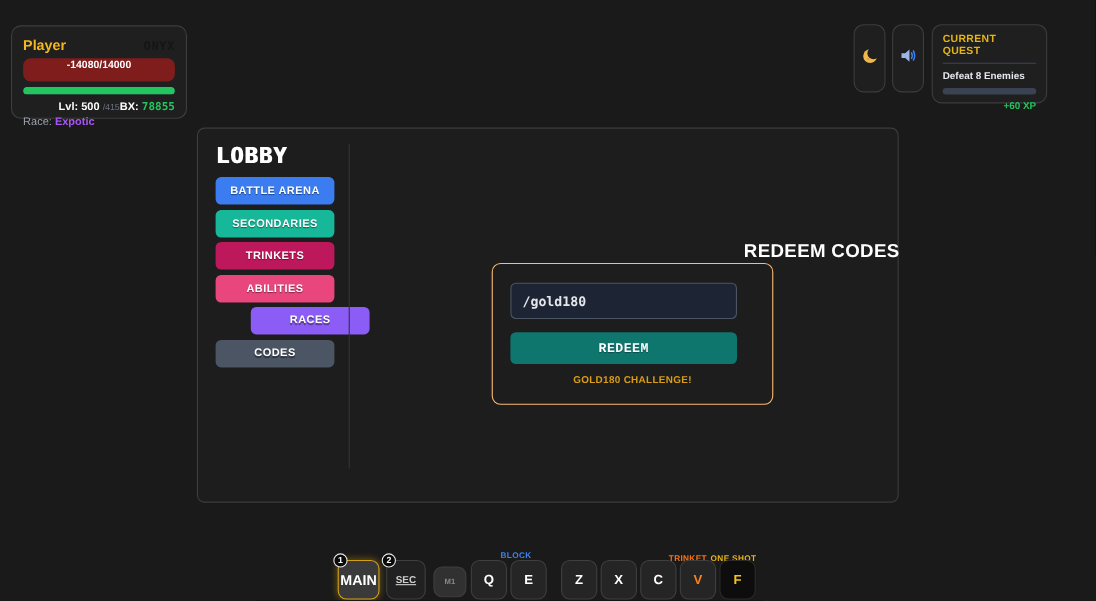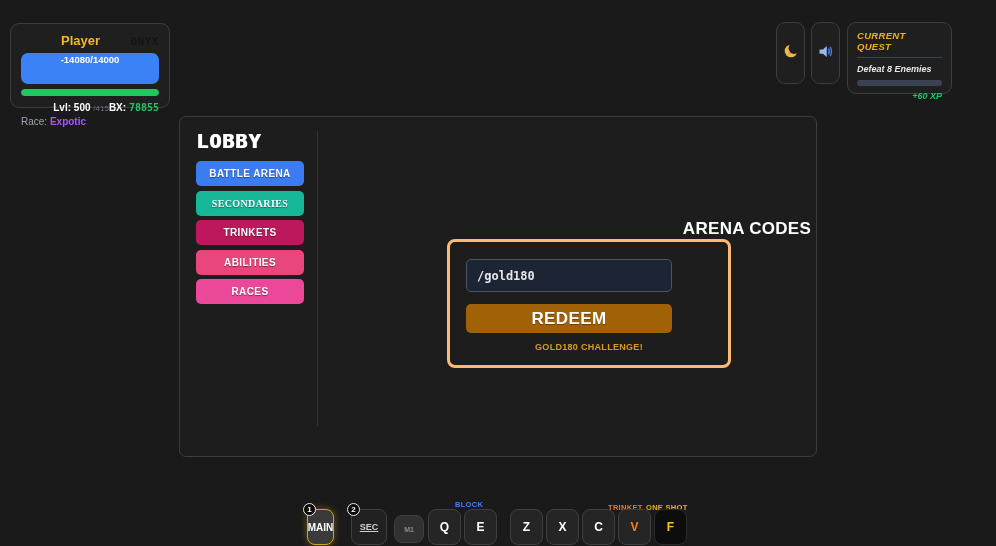--- a/index.html
+++ b/index.html
@@ -10,24 +10,24 @@
     background:#1a1a1a; overflow:hidden;
   }
   .panel {
     position:absolute; background:#1f1f1f;
     border:1px solid #3d3d3d; border-radius:9px;
   }
 
   
   #player-panel { left:10px; top:23px; width:160px; height:85px; padding:9px 10px; }
   .player-row1 { display:flex; justify-content:space-between; align-items:baseline; }
-  .player-name { color:#f5b81c; font-size:13px; font-weight:bold;margin-left:40px; }
+  .player-name { color:#f5b81c; font-size:13px; font-weight:bold; }
   .player-rank { color:#151515; font-size:11px; font-weight:bold;
                  font-family:"DejaVu Sans Mono", monospace; letter-spacing:.5px; }
-  .hp-track { margin-top:5px; height:31px; background:#3b82f6; border-radius:7px;
+  .hp-track { margin-top:5px; height:21px; background:#7f1d1d; border-radius:7px;
               position:relative; overflow:hidden; }
   .hp-fill { position:absolute; left:0; top:0; bottom:0; background:#22c55e; border-radius:7px; }
   .hp-text { position:absolute; inset:0; text-align:center; color:#fff;
              font-size:9.5px; font-weight:bold; line-height:13px; }
   .xp-track { margin-top:5px; height:7px; background:#2a3140; border-radius:4px; overflow:hidden; }
   .xp-fill { height:100%; background:#22c55e; border-radius:4px; }
   .stats-row { display:flex; justify-content:flex-end; margin-top:6px;
                font-size:10px; color:#fff; font-weight:bold; }
   .lvl-suffix { color:#6b7280; font-weight:normal; font-size:8px; }
   .bx-value { color:#22c55e; font-family:"DejaVu Sans Mono", monospace; }
@@ -35,71 +35,71 @@
   .race-value { color:#a855f7; font-weight:bold; }
 
   
   .icon-btn { position:absolute; top:22px; width:29px; height:62px;
               background:#1f1f1f; border:1px solid #3d3d3d; border-radius:9px;
               display:flex; align-items:center; justify-content:center; cursor:pointer; }
   #moon-button { left:776px; }
   #sound-button { left:811px; }
 
   
-  #quest-panel { left:847px; top:22px; width:105px; height:72px; padding:7px 9px;font-style:italic; }
+  #quest-panel { left:847px; top:22px; width:105px; height:72px; padding:7px 9px; }
   .quest-title { color:#e7b416; font-size:9.5px; font-weight:bold; letter-spacing:.3px; }
   .quest-divider { height:1px; background:#3a4150; margin:5px 0 6px 0; }
   .quest-objective { color:#e5e7eb; font-size:9px; font-weight:bold; }
   .quest-track { margin-top:6px; height:6px; background:#3b4252; border-radius:3px; overflow:hidden; }
   .quest-fill { height:100%; background:#22c55e; border-radius:3px; }
   .quest-reward { margin-top:5px; text-align:right; color:#22c55e; font-size:9px; font-weight:bold; }
 
   
   #lobby-panel { left:179px; top:116px; width:638px; height:341px; background:#1d1d1d; border-radius:7px; }
   .lobby-title { position:absolute; left:16px; top:12px; color:#fff;
                  font-family:"DejaVu Sans Mono", monospace; font-weight:bold;
                  font-size:20px; letter-spacing:1px; text-shadow:1px 0 0 #fff; }
   .menu { position:absolute; left:16px; top:44px; width:108px; }
   .menu-btn { width:108px; height:25px; border:none; border-radius:5px; margin-bottom:4.5px;
               color:#fff; font-family:"Liberation Sans", sans-serif; font-size:10px;
               font-weight:bold; letter-spacing:.4px; cursor:pointer;
               text-shadow:0 1px 1px rgba(0,0,0,.45); display:block; }
   .mb-0 { background:#3b7df0; }
   .mb-1 { background:#27c157; }
-  .mb-2 { background:#17b79a;font-family:Liberation Serif, serif; }
+  .mb-2 { background:#17b79a; }
   .mb-3 { background:#be185d; }
   .mb-4 { background:#e8467c; }
-  .mb-5 { background:#ec4899; }
+  .mb-5 { background:#8b5cf6;margin-left:32px; }
   .mb-6 { background:#4b5563; }
   .lobby-divider { position:absolute; left:137px; top:14px; bottom:30px; width:1px; background:#333; }
 
   
   .redeem-title { position:absolute; left:317px; top:102px; width:500px; text-align:center;
                   color:#fff; font-size:17px; font-weight:bold; letter-spacing:.3px; }
-  #codes-box { position:absolute; left:267px; top:122px; width:284px; height:129px;
-               border:3px solid #fdba74; border-radius:8px; }
+  #codes-box { position:absolute; left:267px; top:122px; width:256px; height:129px;
+               border:1px solid #fdba74; border-radius:8px; }
   #code-input { position:absolute; left:16px; top:17px; width:206px; height:33px;
                 background:#1d2433; border:1px solid #4b5563; border-radius:5px;
                 color:#e5e7eb; font-family:"DejaVu Sans Mono", monospace;
                 font-size:12px; font-weight:bold; padding:0 10px; outline:none; }
   #redeem-button { position:absolute; left:16px; top:62px; width:206px; height:29px;
-                   background:#a16207; border:none; border-radius:5px; cursor:pointer;
-                   color:#fff; font-family:Liberation Sans, sans-serif;
-                   font-size:17px; font-weight:bold; letter-spacing:.4px;
+                   background:#0f766e; border:none; border-radius:5px; cursor:pointer;
+                   color:#fff; font-family:Liberation Mono, monospace;
+                   font-size:12px; font-weight:bold; letter-spacing:.4px;
                    text-shadow:0 1px 1px rgba(0,0,0,.35); }
   .redeem-status { position:absolute; left:0; top:100px; width:100%; text-align:center;
                    color:#d99d1a; font-size:9px; font-weight:bold; letter-spacing:.3px; }
 
   
   .hotkey { position:absolute; top:509px; height:36px; background:#252525;
             border:1px solid #3f3f3f; border-radius:8px; color:#fff;
             display:flex; align-items:center; justify-content:center;
             font-size:12px; font-weight:bold; cursor:pointer; }
-  #key-main { left:307px; width:27px; background:#3a3a3a; border:1.5px solid #d4a017;
-              box-shadow:0 0 7px rgba(212,160,23,.45); font-size:10px; }
+  #key-main { left:307px; width:38px; background:#3a3a3a; border:1.5px solid #d4a017;
+              box-shadow:0 0 7px rgba(212,160,23,.45); font-size:13px; }
   #key-sec  { left:351px; width:36px; background:#212121; color:#cfcfcf; font-size:9px;text-decoration:underline; }
   #key-m1   { left:394px; width:30px; top:515px; height:28px; background:#313131;
               color:#8a8a8a; font-size:7px; }
   #key-q { left:428px; width:33px; }
   #key-e { left:464px; width:33px; }
   #key-z { left:510px; width:33px; }
   #key-x { left:546px; width:33px; }
   #key-c { left:582px; width:33px; }
   #key-v { left:618px; width:33px; color:#f9821c; }
   #key-f { left:654px; width:33px; background:#0d0d0d; border-color:#2b2b2b; color:#f5c518; }
@@ -180,25 +180,26 @@
 
   <div id="lobby-panel" class="panel">
     <div class="lobby-title">LOBBY</div>
 
     <div class="menu">
       <button class="menu-btn mb-0">BATTLE ARENA</button>
       <button class="menu-btn mb-2">SECONDARIES</button>
       <button class="menu-btn mb-3">TRINKETS</button>
       <button class="menu-btn mb-4">ABILITIES</button>
       <button class="menu-btn mb-5">RACES</button>
+      <button class="menu-btn mb-6">CODES</button>
     </div>
 
     <div class="lobby-divider"></div>
 
-    <div class="redeem-title">ARENA CODES</div>
+    <div class="redeem-title">REDEEM CODES</div>
     <div id="codes-box">
       <input id="code-input" type="text" value="/gold180" style="">
       <button id="redeem-button">REDEEM</button>
       <div class="redeem-status">GOLD180 CHALLENGE!</div>
     </div>
   </div>
 
   <div class="key-label" id="label-block">BLOCK</div>
   <div class="key-label" id="label-trinket">TRINKET</div>
   <div class="key-label" id="label-oneshot">ONE SHOT</div>

